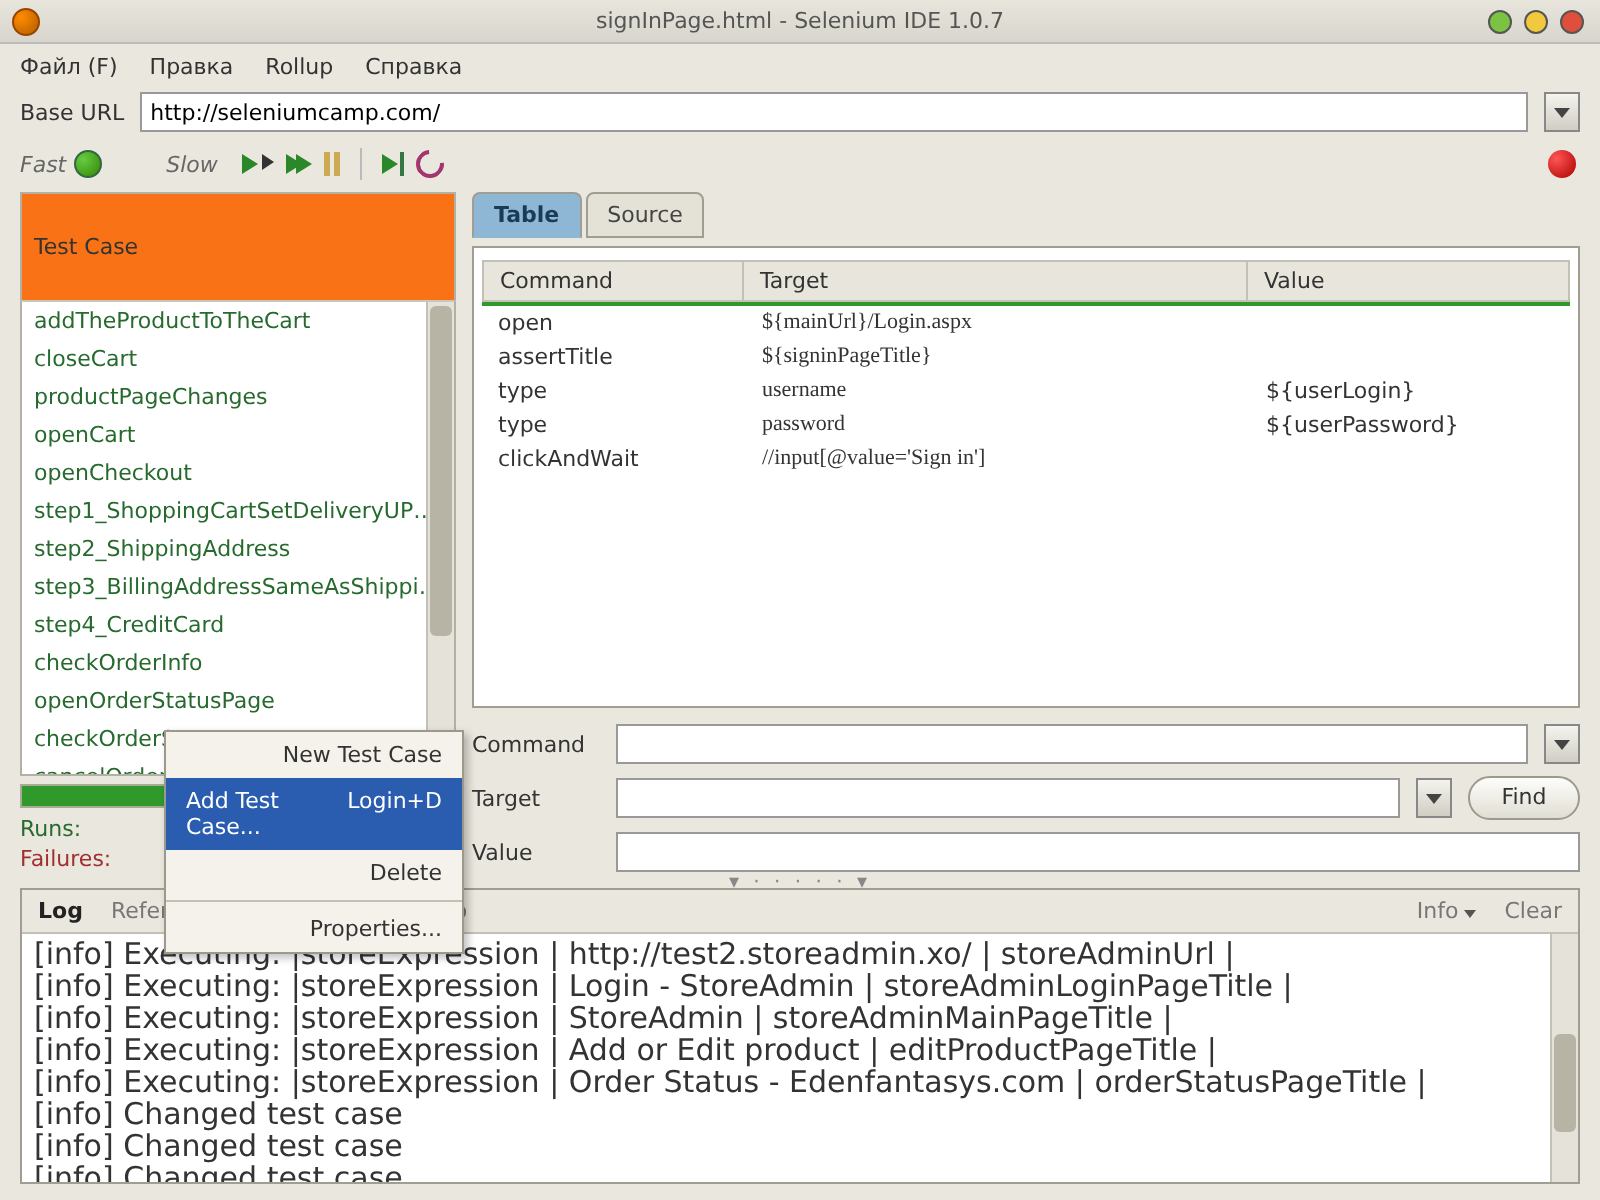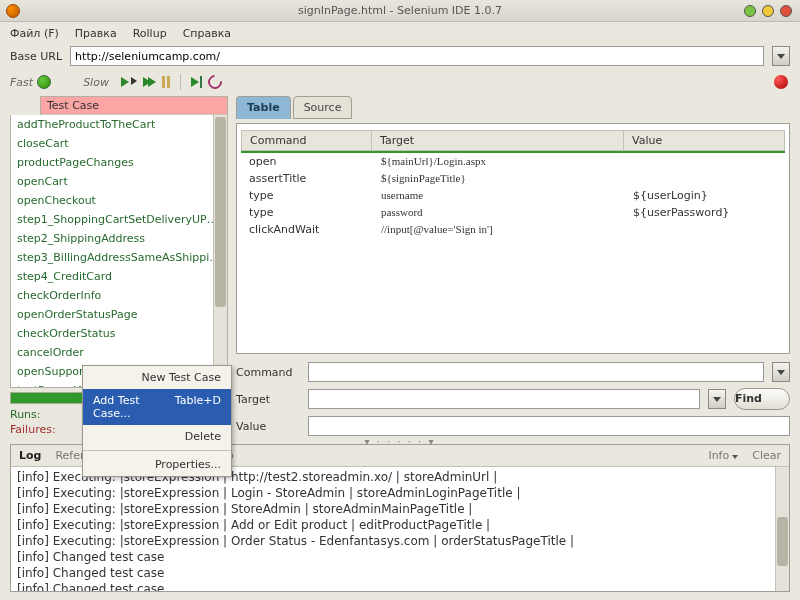--- a/index.html
+++ b/index.html
@@ -25,21 +25,21 @@
 .play { width:0;height:0;border-left:8px solid #2a872a;border-top:5px solid transparent;border-bottom:5px solid transparent; }
 .play-all { display:flex; }
 .play-all .play + .play { margin-left:-3px; }
 .arrow-right { width:0;height:0;border-left:6px solid #333;border-top:4px solid transparent;border-bottom:4px solid transparent; margin-left:2px;}
 .pause { display:flex; gap:2px; }
 .pause span { width:3px; height:12px; background:#ca5;}
 .reload-icon { width:14px; height:14px; border:2px solid #a3366d; border-radius:50%; border-top-color:transparent; transform:rotate(40deg);}
 .rec-indicator { position:absolute; right:12px; width:14px; height:14px; border-radius:50%; background:radial-gradient(circle at 30% 30%,#f55,#a00); }
 .main-split { display:flex; height: 340px; padding: 0 10px; gap: 8px; }
 .left-pane { width: 218px; display:flex; flex-direction:column; }
-.tc-header { background:#fca5a5; border:1px solid #b3b1a6; border-bottom:1px solid #c9c7ba; padding:2px 6px; color:#333;margin-left:30px;}
+.tc-header { background:#f97316; border:1px solid #b3b1a6; border-bottom:1px solid #c9c7ba; padding:20px 6px; color:#333;}
 .tc-list { flex:1; background:#fff; border:1px solid #b3b1a6; border-top:none; overflow:hidden; position:relative;}
 .tc-item { padding:3px 6px; color:#276a2e; cursor:pointer; white-space:nowrap; overflow:hidden; text-overflow:ellipsis;}
 .scrollbar-v { position:absolute; right:0; top:0; bottom:0; width:14px; background:#e4e2d9; border-left:1px solid #c3c1b6;}
 .scrollbar-v .thumb { position:absolute; left:1px; right:1px; top:2px; height:70%; background:#b7b4a6; border-radius:3px;}
 .progress-bar { height:12px; margin-top:4px; background:#d7d5c9; border:1px solid #aba997; display:flex;}
 .progress-bar .fill { width:34%; background:#2f9a2b; }
 .stats { margin-top:4px; display:flex; flex-direction:column; gap:2px; color:#333;}
 .stats .green-text { color:#276a2e; }
 .stats .red-text { color:#a03030; }
 .right-pane { flex:1; display:flex; flex-direction:column; }
@@ -54,30 +54,30 @@
 .ch-value { width:160px; }
 .topline { height:2px; background:#2f9a2b; }
 .cmd-row { display:flex; padding:2px 0;}
 .cr-cmd { width:132px; padding:0 8px; color:#333;}
 .cr-target { flex:1; padding:0 8px; color:#333;font-family:Liberation Serif, serif;}
 .cr-value { width:160px; padding:0 8px; color:#333;}
 .form-rows { margin-top:8px; display:flex; flex-direction:column; gap:6px;}
 .form-row { display:flex; align-items:center; gap:8px;}
 .form-row label { width:64px; color:#333;}
 .form-row .input { flex:1; height:20px; background:#fff; border:1px solid #999;}
-.find-btn { width:56px; height:22px; background:linear-gradient(#fdfdfb,#e0ded3); border:1px solid #9c9a8d; border-radius:11px; color:#333; text-align:left; line-height:20px; cursor:pointer;font-weight:bold;}
+.find-btn { width:56px; height:22px; background:linear-gradient(#fdfdfb,#e0ded3); border:1px solid #9c9a8d; border-radius:11px; color:#333; text-align:center; line-height:20px; cursor:pointer;}
 .split-handle { height:8px; text-align:center; color:#888; font-size:10px; letter-spacing:2px;}
 .bottom-pane { margin:0 10px; border:1px solid #a09e92; background:#eae7de; height:148px; display:flex; flex-direction:column;}
 .bottom-tabs { display:flex; align-items:center; padding:4px 8px; gap:14px; border-bottom:1px solid #c3c1b5;}
 .bottom-tabs .active-tab { color:#222; font-weight:bold;}
 .bottom-tabs span { color:#777; cursor:pointer;}
 .bottom-tabs .spacer { flex:1; }
 .bottom-tabs .info-drop::after { content:""; display:inline-block; margin-left:3px; border-left:3px solid transparent; border-right:3px solid transparent; border-top:4px solid #555;}
 .log-area { flex:1; background:#fff; overflow:hidden; position:relative; padding:2px 6px;}
-.log-line { color:#333; white-space:nowrap; font-size:12px; line-height:16px;}
+.log-line { color:#333; white-space:nowrap; font-size:15px; line-height:16px;}
 .context-menu { position:absolute; left:82px; top:365px; width:150px; background:#f4f2ea; border:1px solid #9b998c; box-shadow:2px 2px 4px rgba(0,0,0,.25); z-index:50;}
 .cm-item { padding:5px 10px; color:#333; display:flex; justify-content:flex-end; cursor:pointer;}
 .cm-item.hover { background:#2a5db0; color:#fff;}
 .cm-sep { height:1px; background:#c3c1b5; margin:2px 0;}
 </style>
 </head>
 <body>
 
 <div class="titlebar">
   <span class="titlebar-icon"></span>
@@ -250,21 +250,21 @@
       </div>
   </div>
 </div>
 
 <div class="context-menu">
   <div class="cm-item">
       <span>New Test Case</span>
     </div>
   <div class="cm-item hover">
       <span>Add Test Case...</span>
-      <span>Table+D</span>
+      <span>Login+D</span>
     </div>
   <div class="cm-item">
       <span>Delete</span>
     </div>
   <div class="cm-sep"></div>
   <div class="cm-item">
       <span>Properties...</span>
     </div>
 </div>
 

